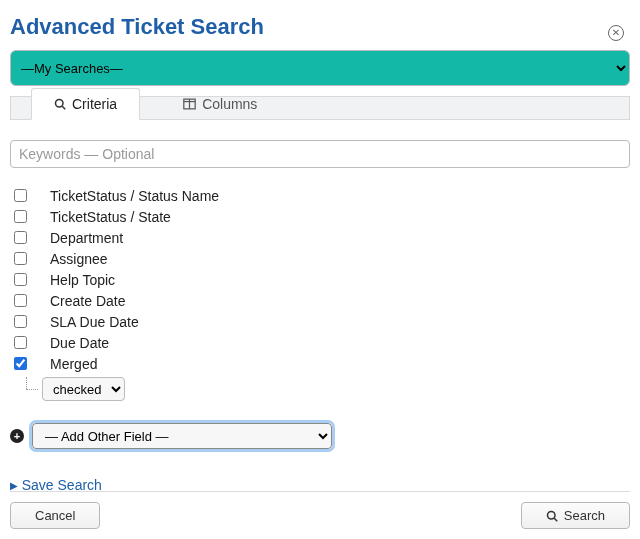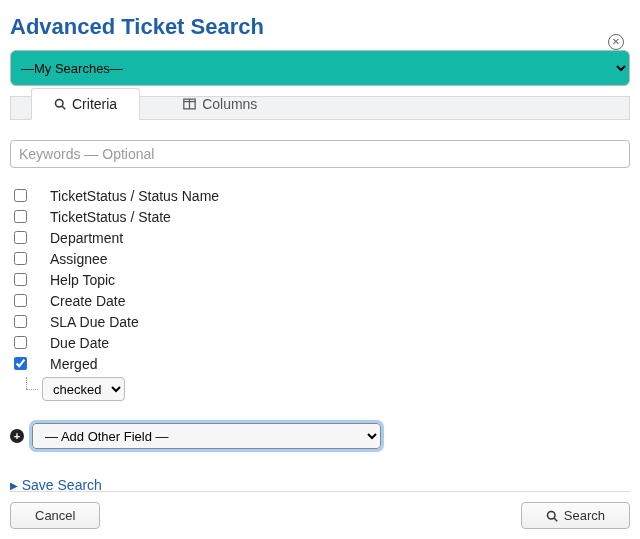--- a/index.html
+++ b/index.html
@@ -8,21 +8,21 @@
     font-family: -apple-system, BlinkMacSystemFont, "Segoe UI", Helvetica, Arial, sans-serif;
     font-size: 14px;
     color: #222;
     background: #fff;
     width: 640px;
     height: 539px;
     position: relative;
   }
   .page { padding: 10px 10px 0 10px; }
 
-  .header { display: flex; align-items: flex-end; justify-content: space-between; }
+  .header { display: flex; align-items: center; justify-content: space-between; }
   .title {
     font-size: 22px;
     font-weight: 700;
     color: #1f5fa8;
     margin: 4px 0 10px 0;
   }
   .close-btn {
     width: 16px; height: 16px;
     border: 1.5px solid #666; border-radius: 50%;
     display: flex; align-items: center; justify-content: center;
@@ -133,21 +133,21 @@
   }
   .add-icon {
     width: 14px; height: 14px;
     border-radius: 50%;
     background: #222;
     color: #fff;
     font-size: 11px; line-height: 14px; text-align: center;
     font-weight: 700;
   }
   .addselect {
-    width: 349px;
+    width: 300px;
     height: 26px;
     font-size: 13px;
     border: 1px solid #888;
     border-radius: 4px;
     padding: 0 8px;
     background: #f7f7f7;
     outline: 3px solid #a9cdf3;
     outline-offset: 0;
   }
 

